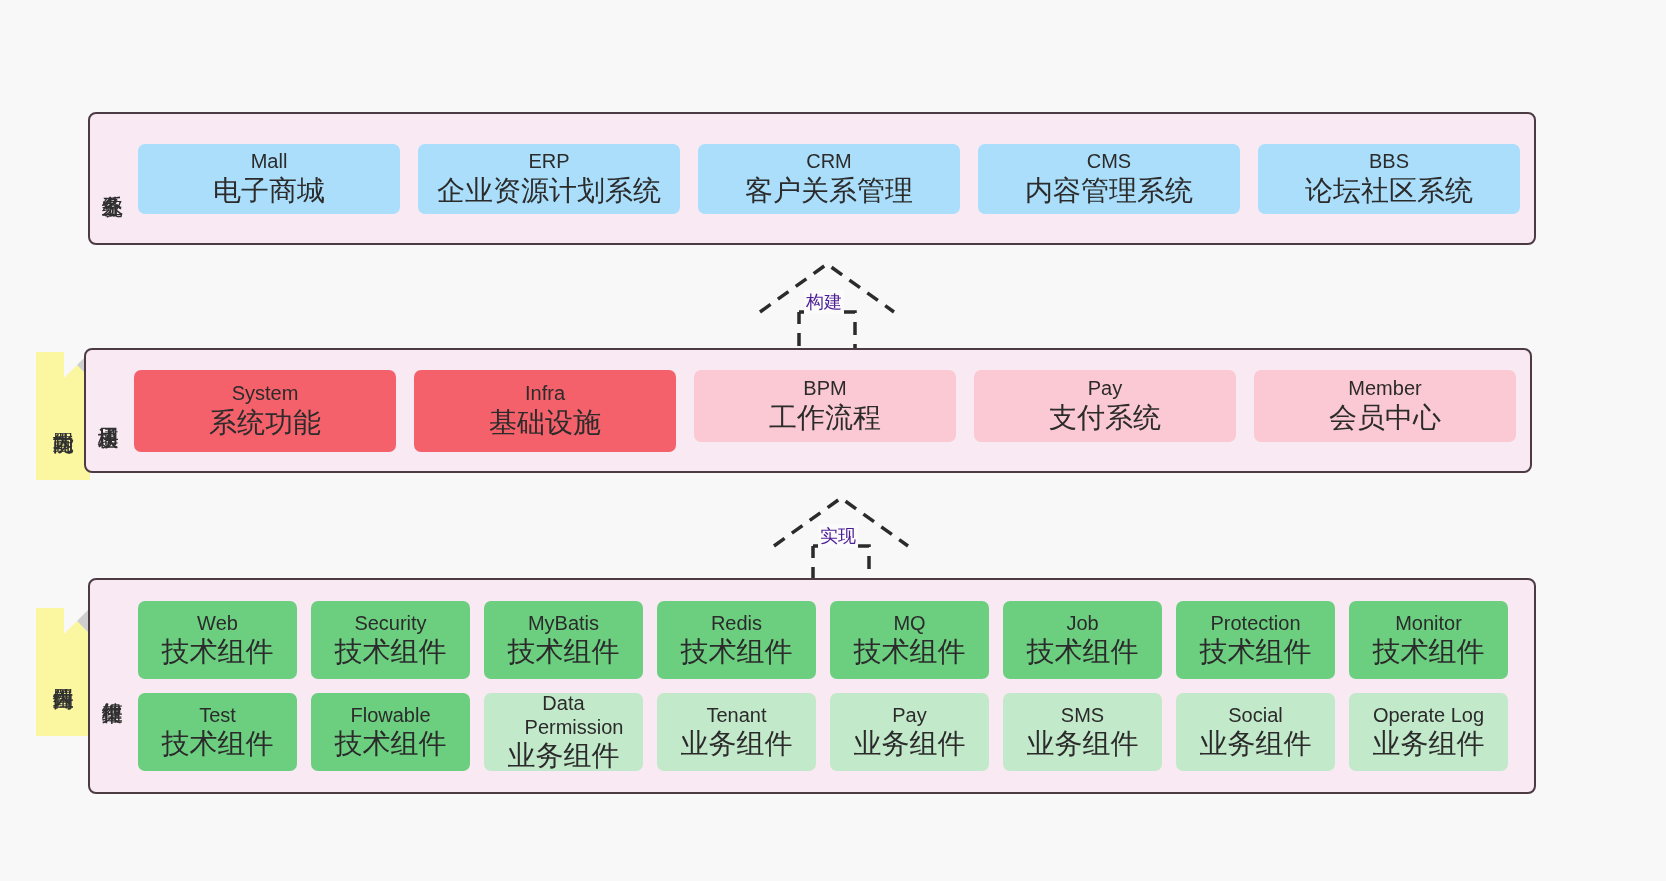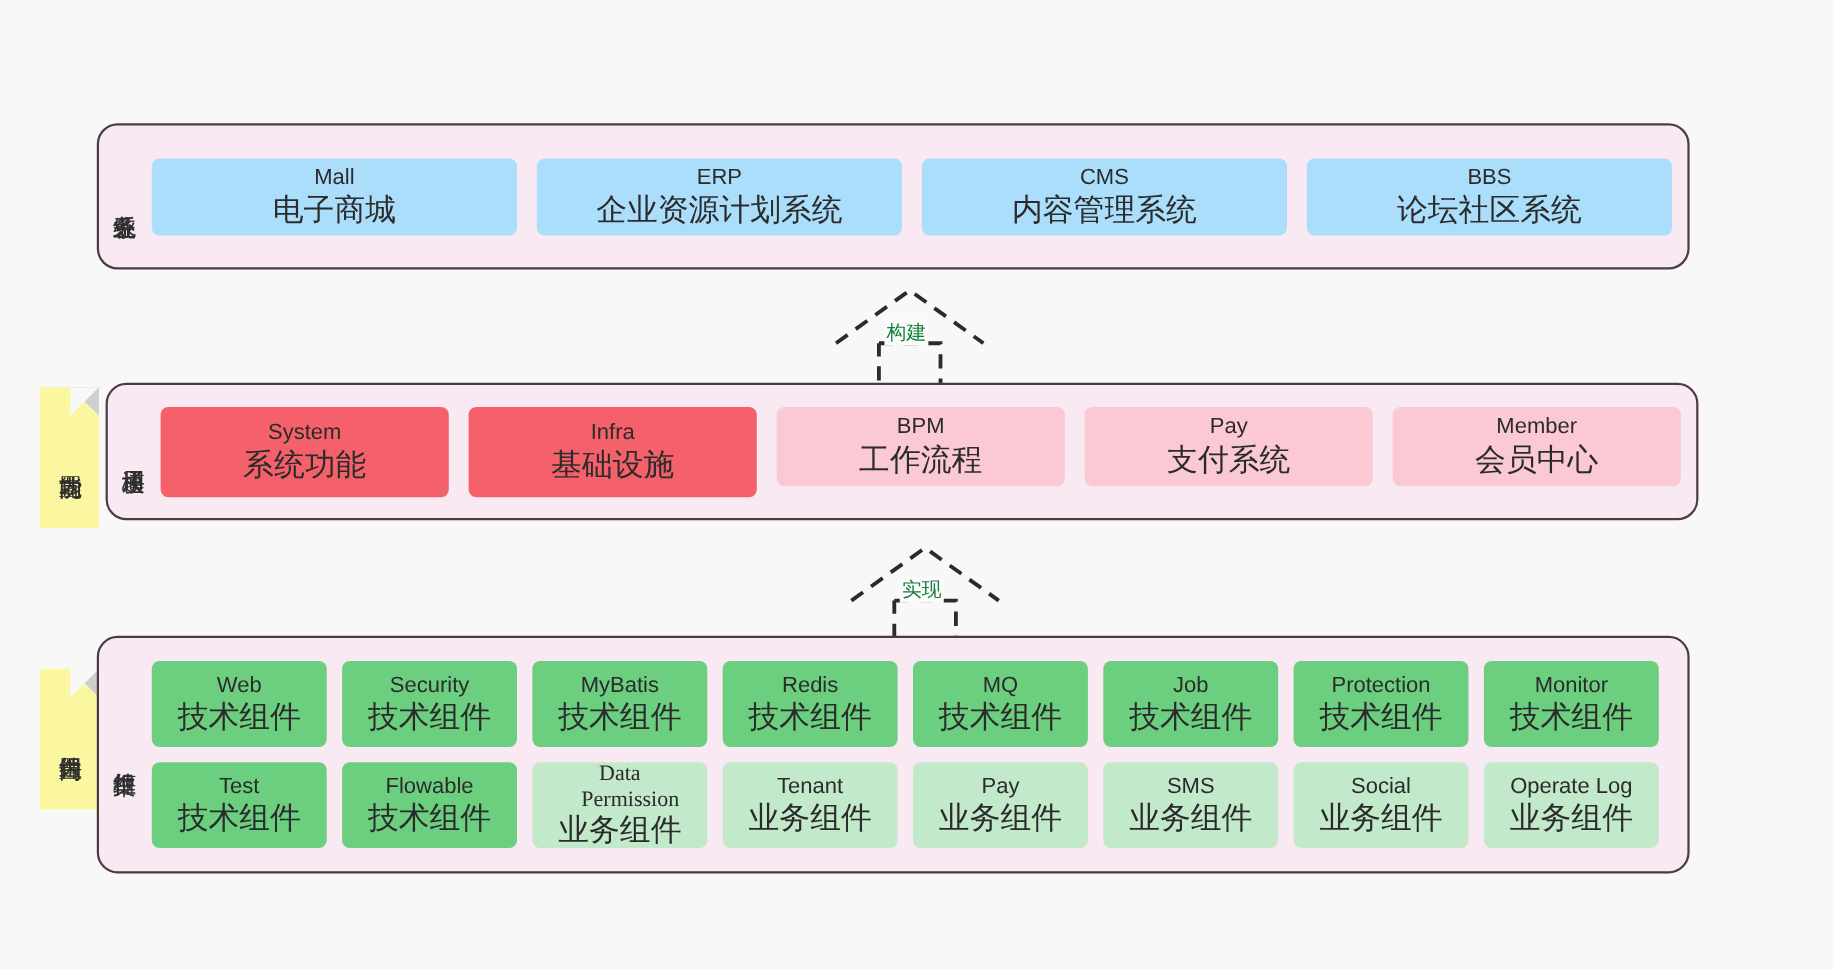--- a/index.html
+++ b/index.html
@@ -12,21 +12,21 @@
     position:relative;
   }
   #stage{position:absolute;left:0;top:0;width:1666px;height:881px;}
 
   
   .layer{
     position:absolute;
     box-sizing:border-box;
     background:#f9e9f3;
     border:2px solid #4d3b43;
-    border-radius:19px;
+    border-radius:8px;
     display:flex;
     align-items:stretch;
   }
   .layer-title{
     flex:0 0 auto;
     width:40px;
     display:flex;
     align-items:center;
     justify-content:center;
     font-size:21px;
@@ -95,21 +95,21 @@
     width:0;height:0;
     border-top:26px solid #f8f8f8;
     border-right:26px solid transparent;
   }
 
   
   .connector{position:absolute;}
   .conn-label{
     position:absolute;
     font-size:18px;
-    color:#15803d;
+    color:#4c1d95;
     background:#fbfbfb;
     padding:0 2px;
     white-space:nowrap;
   }
 </style>
 </head>
 <body style="background: rgb(248, 248, 248);">
 
 <div id="stage">
 
@@ -117,20 +117,24 @@
     <div class="layer-title">业务系统</div>
     <div class="boxes">
       <div class="box-row">
         <div class="cell" style="height: 70px; background: rgb(170, 222, 251);">
           <span class="en">Mall</span>
           <span class="cn">电子商城</span>
         </div>
         <div class="cell" style="height: 70px; background: rgb(170, 222, 251);">
           <span class="en">ERP</span>
           <span class="cn">企业资源计划系统</span>
+        </div>
+        <div class="cell" style="height: 70px; background: rgb(170, 222, 251);">
+          <span class="en">CRM</span>
+          <span class="cn">客户关系管理</span>
         </div>
         <div class="cell" style="height: 70px; background: rgb(170, 222, 251);">
           <span class="en">CMS</span>
           <span class="cn">内容管理系统</span>
         </div>
         <div class="cell" style="height: 70px; background: rgb(170, 222, 251);">
           <span class="en">BBS</span>
           <span class="cn">论坛社区系统</span>
         </div>
       </div>
@@ -144,21 +148,21 @@
     </svg>
     <span class="conn-label" style="left:52px;top:32px;">构建</span>
   </div>
 
   <div class="sticky" id="sticky-builtin-function" style="left: 36px; top: 352px; width: 54px; height: 128px; background: rgb(251, 247, 160);">
     <span class="fold"></span>
     <span class="fold2"></span>
     <span>内置功能</span>
   </div>
 
-  <div class="layer" id="layer-module" style="left: 96px; top: 348px; width: 1448px; height: 125px; background: rgb(249, 233, 243); border-color: rgb(77, 59, 67);">
+  <div class="layer" id="layer-module" style="left: 84px; top: 348px; width: 1448px; height: 125px; background: rgb(249, 233, 243); border-color: rgb(77, 59, 67);">
     <div class="layer-title">通用模块</div>
     <div class="boxes">
       <div class="box-row">
         <div class="cell" style="height: 82px; background: rgb(244, 97, 107);">
           <span class="en">System</span>
           <span class="cn">系统功能</span>
         </div>
         <div class="cell" style="height: 82px; background: rgb(244, 97, 107);">
           <span class="en">Infra</span>
           <span class="cn">基础设施</span>
@@ -234,21 +238,21 @@
 
       <div class="box-row" style="gap:14px;">
         <div class="cell" style="height: 78px; background: rgb(108, 207, 128);">
           <span class="en">Test</span>
           <span class="cn">技术组件</span>
         </div>
         <div class="cell" style="height: 78px; background: rgb(108, 207, 128);">
           <span class="en">Flowable</span>
           <span class="cn">技术组件</span>
         </div>
-        <div class="cell" style="height: 78px; background: rgb(195, 233, 203); font-family: Liberation Serif, serif;">
+        <div class="cell" style="height: 78px; background: rgb(195, 233, 203);">
           <span class="en" style="max-width:7ch;">Data Permission</span>
           <span class="cn">业务组件</span>
         </div>
         <div class="cell" style="height: 78px; background: rgb(195, 233, 203);">
           <span class="en">Tenant</span>
           <span class="cn">业务组件</span>
         </div>
         <div class="cell" style="height: 78px; background: rgb(195, 233, 203);">
           <span class="en">Pay</span>
           <span class="cn">业务组件</span>

